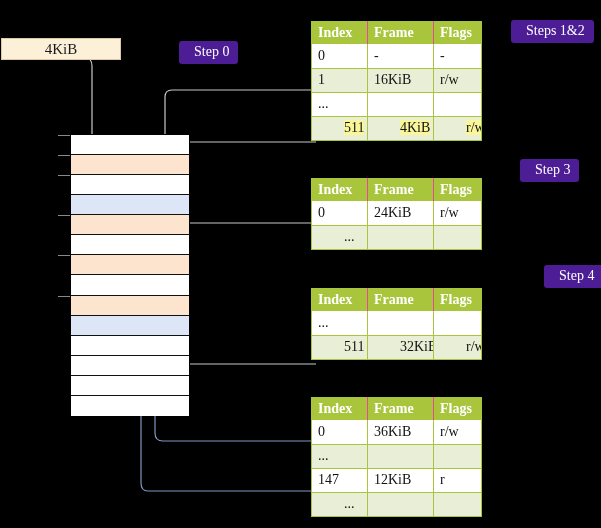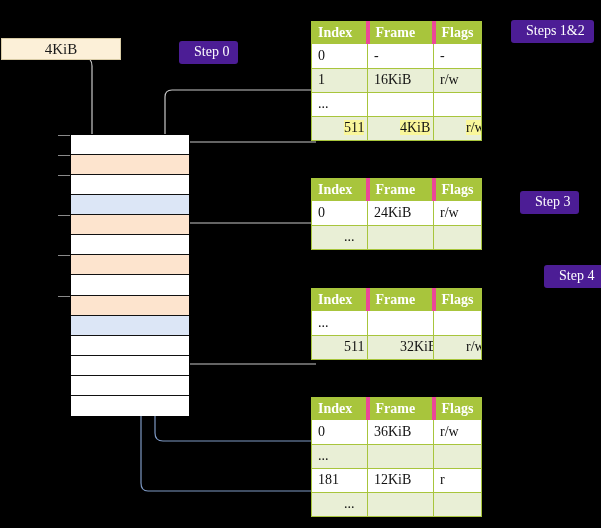--- a/index.html
+++ b/index.html
@@ -68,21 +68,21 @@
     box-sizing:border-box;
     border:1px solid #A8C53C;
     table-layout:fixed;
   }
   .ptable th{
     background:#A8C53C;
     color:#ffffff;
     font-weight:bold;
     text-align:left;
     padding:3px 6px;
-    border-right:4px solid #ec4899;
+    border-right:1px solid #ec4899;
     font-size:14px;
     height:19px;
     box-sizing:border-box;
   }
   .ptable th:last-child{border-right:none;margin-left:32px;}
   .ptable td{
     padding:2px 6px;
     border-right:1px solid #A8C53C;
     border-bottom:1px solid #A8C53C;
     height:24px;
@@ -147,21 +147,21 @@
   <div class="srcbox" style="left:1px;top:38px;width:120px;height:22px;">
     <span>4KiB</span>
   </div>
 
   <div class="chip" style="left:179px;top:41px;">
     <span>Step 0</span>
   </div>
   <div class="chip" style="left:511px;top:20px;">
     <span>Steps 1&amp;2</span>
   </div>
-  <div class="chip" style="left:520px;top:159px;margin-top:32px;">
+  <div class="chip" style="left:520px;top:159px;">
     <span>Step 3</span>
   </div>
   <div class="chip" style="left:544px;top:265px;">
     <span>Step 4</span>
   </div>
 
   <div class="memcol" id="memcol" style="left:70px;top:134px;width:120px;height:281px;">
       <div class="memrow" style="height: 20.0714px; position: relative;">
         <div class="tick" style="top: 0px;"></div>
       </div>
@@ -276,21 +276,21 @@
           <td class="c-index"><span>0</span></td>
           <td class="c-frame"><span>36KiB</span></td>
           <td class="c-flags"><span>r/w</span></td>
         </tr>
         <tr class="alt ">
           <td class="c-index"><span>...</span></td>
           <td class="c-frame"><span></span></td>
           <td class="c-flags"><span></span></td>
         </tr>
         <tr class="">
-          <td class="c-index"><span>181</span></td>
+          <td class="c-index"><span>147</span></td>
           <td class="c-frame"><span>12KiB</span></td>
           <td class="c-flags"><span>r</span></td>
         </tr>
         <tr class="alt ">
           <td class="c-index"><span>...</span></td>
           <td class="c-frame"><span></span></td>
           <td class="c-flags"><span></span></td>
         </tr>
       </tbody>
     </table>

